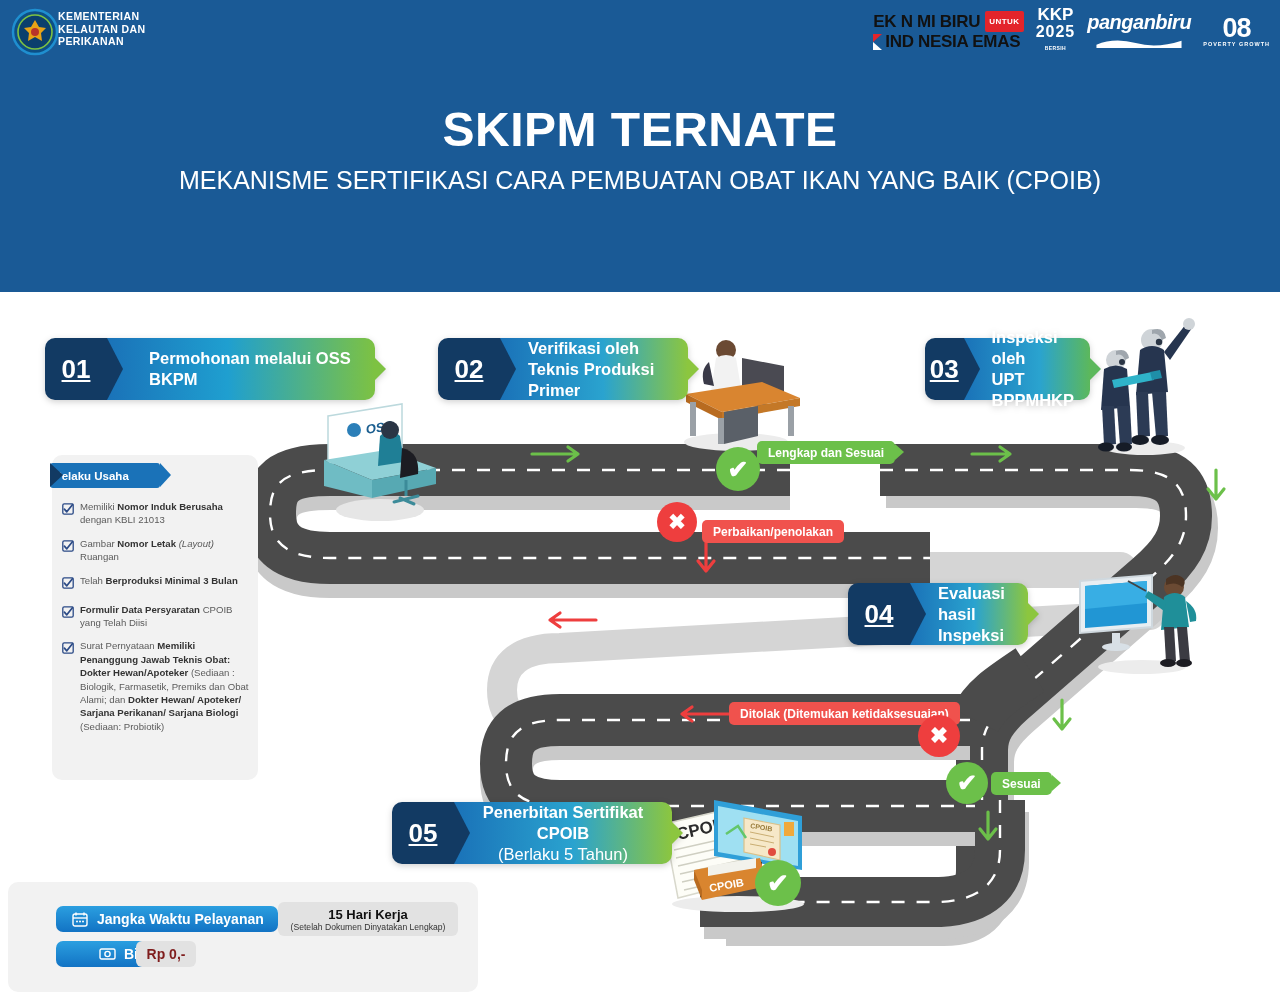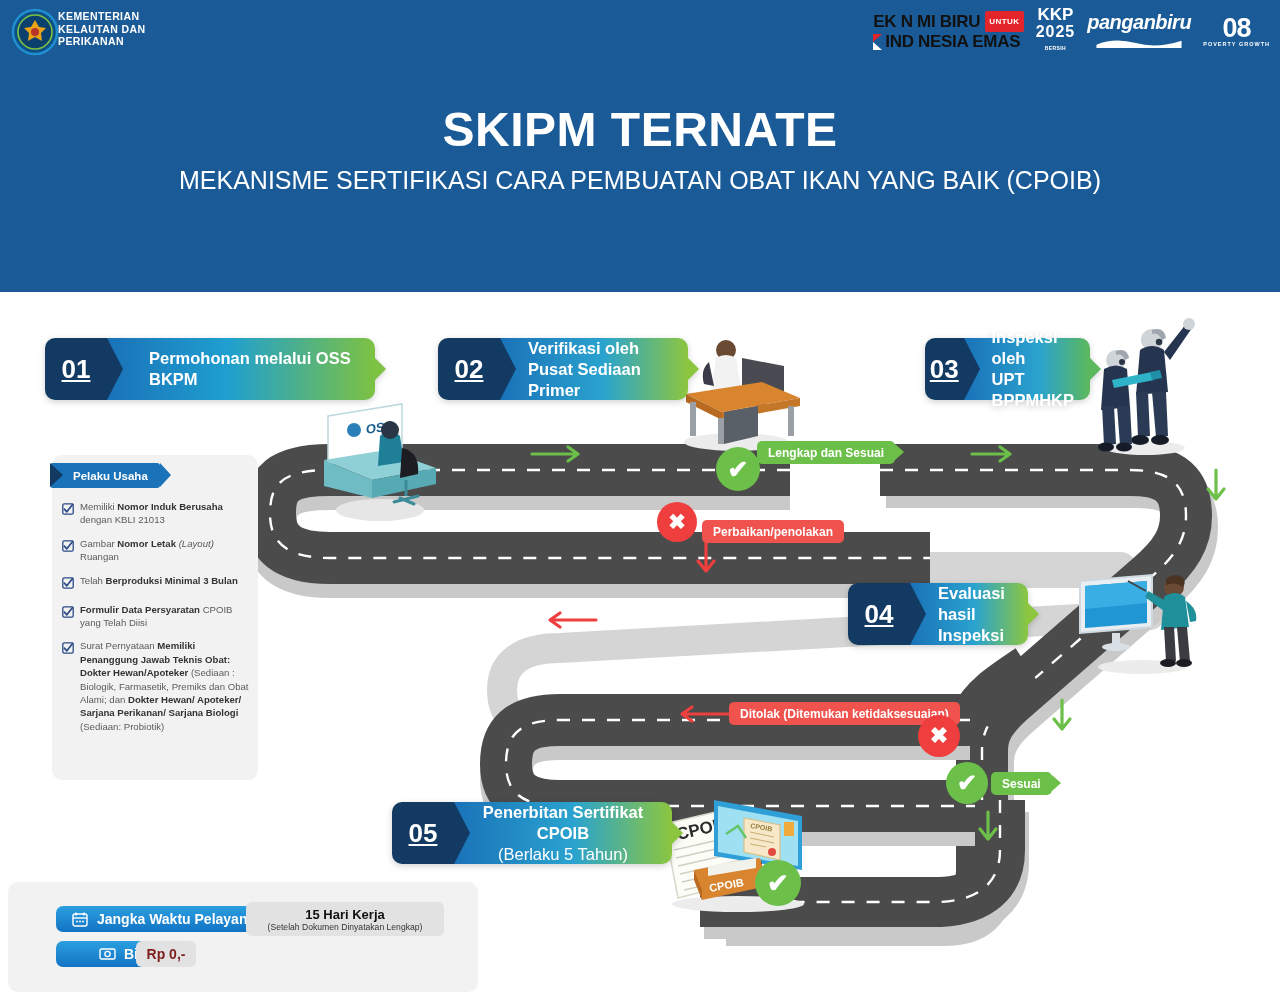--- a/index.html
+++ b/index.html
@@ -104,21 +104,21 @@
   .step.s5 .labelbox .t2 { font-weight:normal; }
 
   
   .reqpanel {
     position:absolute; left:52px; top:455px; width:206px; height:325px;
     background:#f2f2f2; border-radius:10px;
   }
   .pelaku {
     position:absolute; left:-2px; top:8px; height:25px; width:110px;
     background:#1a72b8; color:#fff; font-size:11.5px; font-weight:bold;
-    display:flex; align-items:center; padding-left:23px;
+    display:flex; align-items:center; padding-left:4px;
     border-radius:3px;
   }
   .pelaku::before{
     content:""; position:absolute; left:0; top:0;
     width:0;height:0;border-top:12.5px solid transparent;border-bottom:12.5px solid transparent;
     border-left:13px solid #123a63;
   }
   .pelaku::after{
     content:""; position:absolute; right:-11px; top:0;
     width:0;height:0;border-top:12.5px solid transparent;border-bottom:12.5px solid transparent;
@@ -164,21 +164,21 @@
     height:26px; padding:0 14px; color:#fff; font-size:14px; font-weight:bold;
     background:linear-gradient(180deg,#2b9fe0 0%, #1273c4 100%);
     border-radius:7px;
   }
   .pill-jangka { left:56px; top:906px; }
   .pill-biaya { left:56px; top:941px;padding-left:41px; }
   .valbox {
     position:absolute; background:#e2e2e2; border-radius:6px;
     display:flex; flex-direction:column; align-items:center; justify-content:center;
   }
-  .val-jangka { left:246px; top:902px; width:198px; height:34px; }
+  .val-jangka { left:278px; top:902px; width:180px; height:34px; }
   .val-jangka .v1 { font-size:13px; font-weight:bold; color:#111; }
   .val-jangka .v2 { font-size:8.6px; color:#333; }
   .val-biaya { left:136px; top:941px; width:60px; height:26px; }
   .val-biaya .v1 { font-size:14px; font-weight:bold; color:#7f1d1d; }
 
   .ico-box { width:20px; height:16px; display:flex; align-items:center; justify-content:center; }
 </style>
 </head>
 <body>
 <div id="root">
@@ -483,21 +483,21 @@
   <div class="numbox">01</div>
   <div class="labelbox">
     <div class="t">Permohonan melalui OSS BKPM</div>
   </div>
 </div>
 
 <div class="step s2">
   <div class="numbox">02</div>
   <div class="labelbox">
     <div>Verifikasi oleh</div>
-    <div>Pusat Sediaan Primer</div>
+    <div>Teknis Produksi Primer</div>
   </div>
 </div>
 
 <div class="step s3">
   <div class="numbox">03</div>
   <div class="labelbox">
     <div>Inspeksi oleh</div>
     <div>UPT BPPMHKP</div>
   </div>
 </div>

